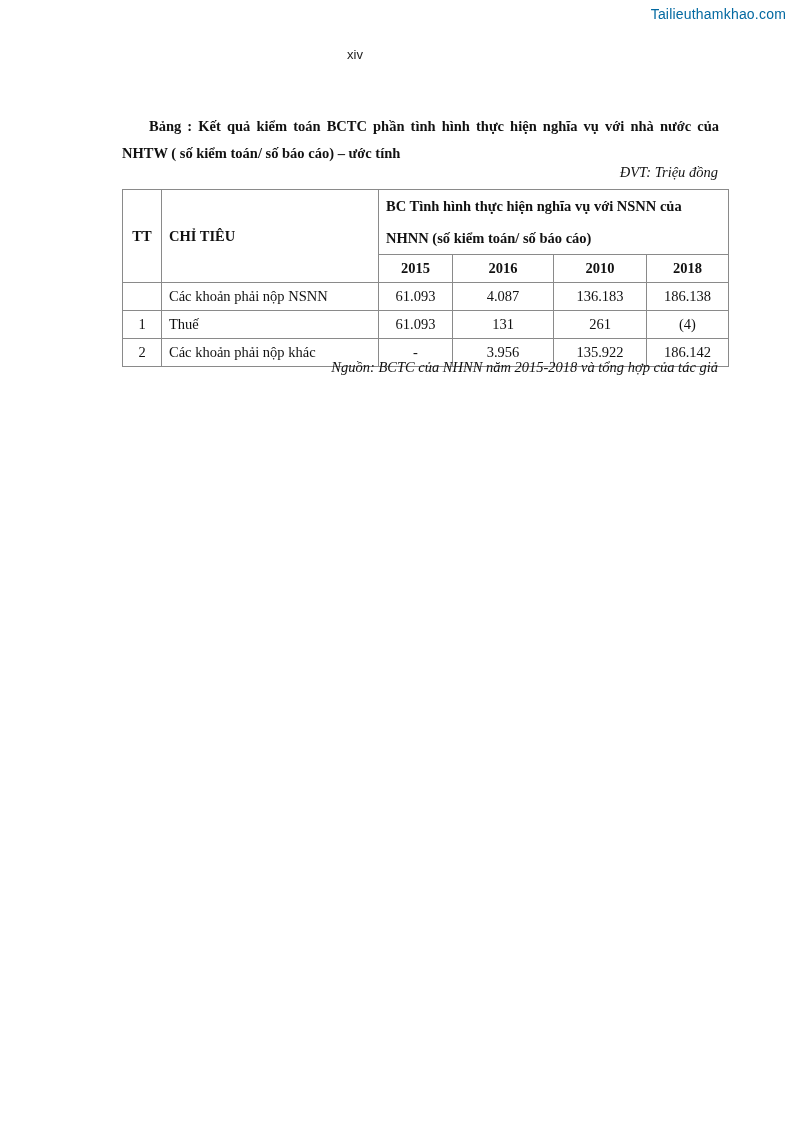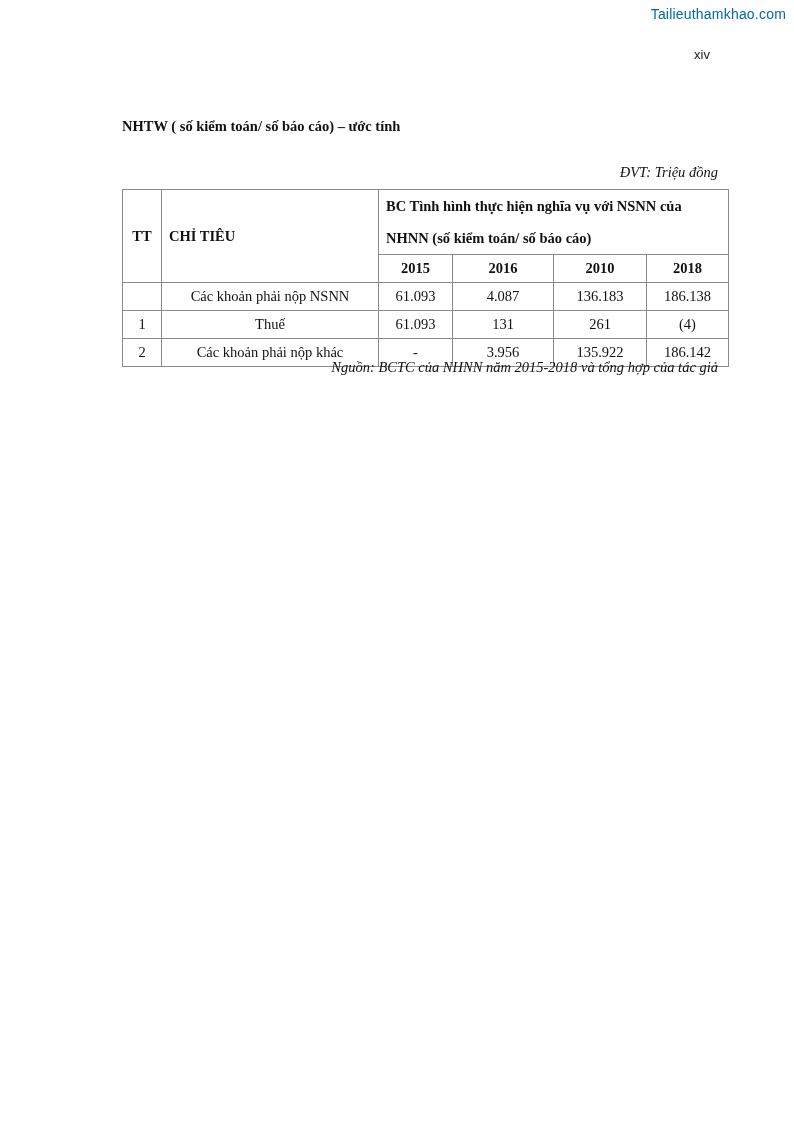--- a/index.html
+++ b/index.html
@@ -1,42 +1,43 @@
 <!DOCTYPE html>
 <html><head>
 <meta charset="utf-8">
 <style>
   html, body { margin:0; padding:0; background:#ffffff; }
   body { width:794px; height:1123px; position:relative; overflow:hidden;
          font-family:"Liberation Serif", serif; color:#111; }
   .watermark { position:absolute; top:6px; right:8px; font-family:"Liberation Sans", sans-serif;
                font-size:14px; color:#0369a1; letter-spacing:0.2px; }
-  .page-num { position:absolute; top:47px; left:0; width:710px; text-align:right;
+  .page-num { position:absolute; top:47px; left:0; width:710px; text-align:center;
               font-family:"Liberation Sans", sans-serif; font-size:13px; color:#222; }
   .caption { position:absolute; left:122px; width:597px; top:113px; font-size:14.5px; font-weight:bold;
              line-height:27px; text-align:justify; text-align-last:left; }
   .caption .l1 { display:block; text-indent:27px; text-align:justify; text-align-last:justify; }
   .unit { position:absolute; right:76px; top:164px; font-size:14.5px; font-style:italic;margin-left:41px; }
   table.data { position:absolute; left:122px; top:189px; width:607px; border-collapse:collapse;
                font-size:14.5px; border:1.5px solid #a9a9a9; }
   table.data td, table.data th { border:1px solid #8a8a8a; padding:0 7px; height:27px; }
   table.data th { font-weight:bold; }
   .c-tt { width:24px; text-align:center;margin-left:33px; }
-  .c-name { width:202px; text-align:center; }
+  .c-name { width:202px; text-align:left; }
   .num { text-align:center; }
   .hdr-group { line-height:32px; text-align:left; padding:2px 6px; }
   .source { position:absolute; right:76px; top:359px; font-size:14.5px; font-style:italic; }
 </style>
 </head>
 <body>
 
 <div class="watermark">Tailieuthamkhao.com</div>
 <div class="page-num">xiv</div>
 
 <div class="caption">
+  <span class="l1">Bảng : Kết quả kiểm toán BCTC phần tình hình thực hiện nghĩa vụ với nhà nước của</span>
   <span>NHTW ( số kiểm toán/ số báo cáo) – ước tính</span>
 </div>
 
 <div class="unit">ĐVT: Triệu đồng</div>
 
 <table class="data">
   <tbody>
       <tr>
     <th class="c-tt" rowspan="2">TT</th>
     <th class="c-name" rowspan="2" style="text-align:left">CHỈ TIÊU</th>

